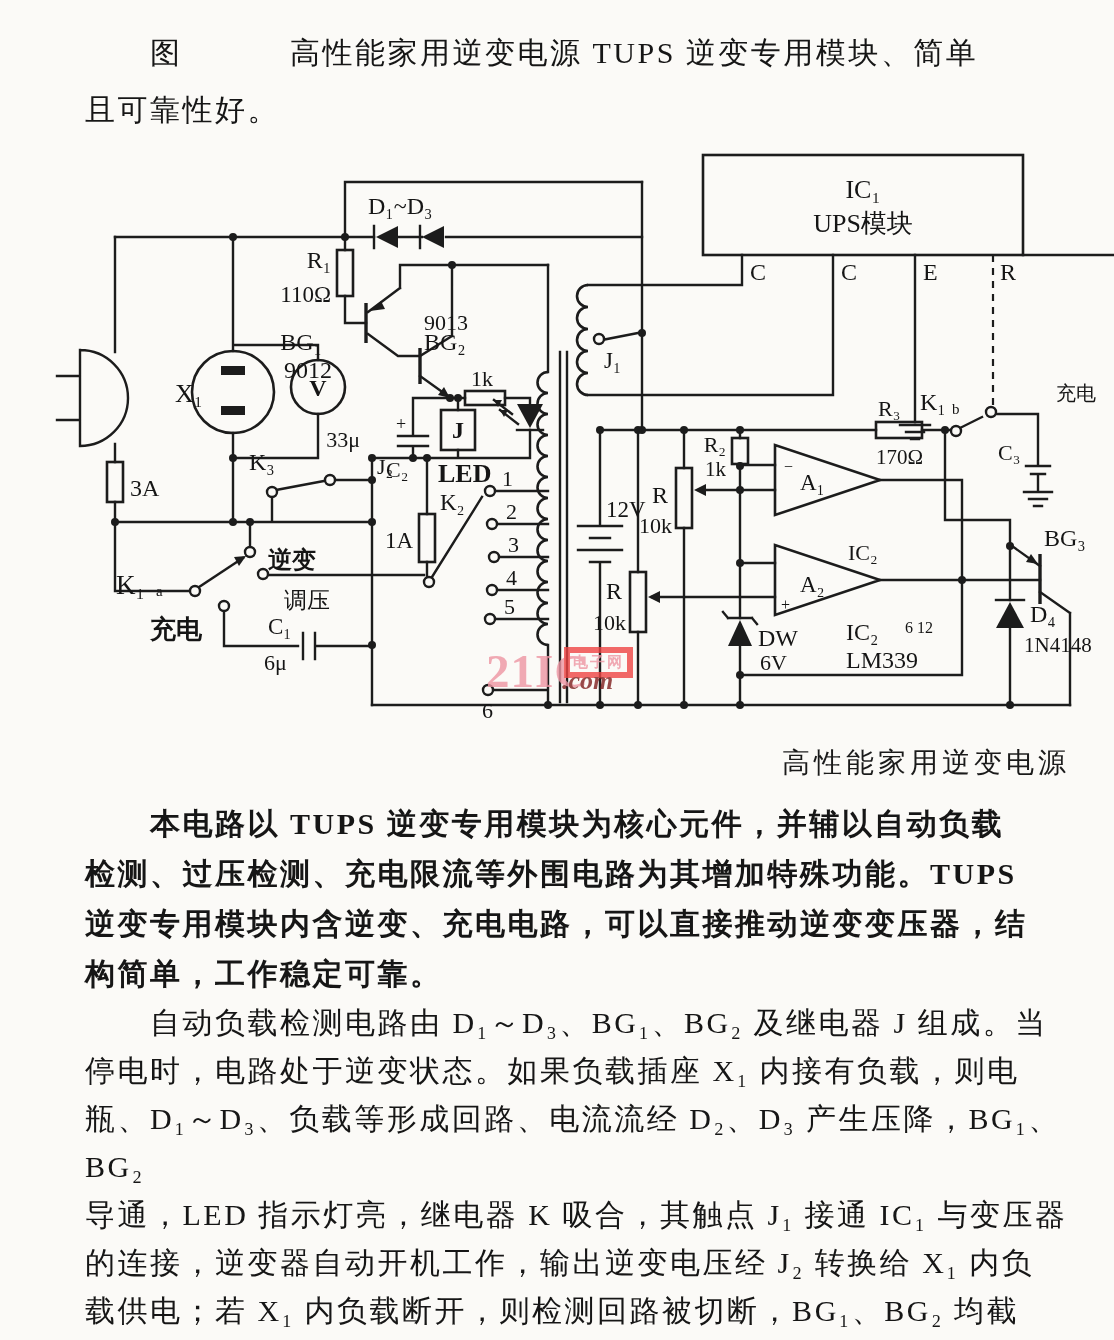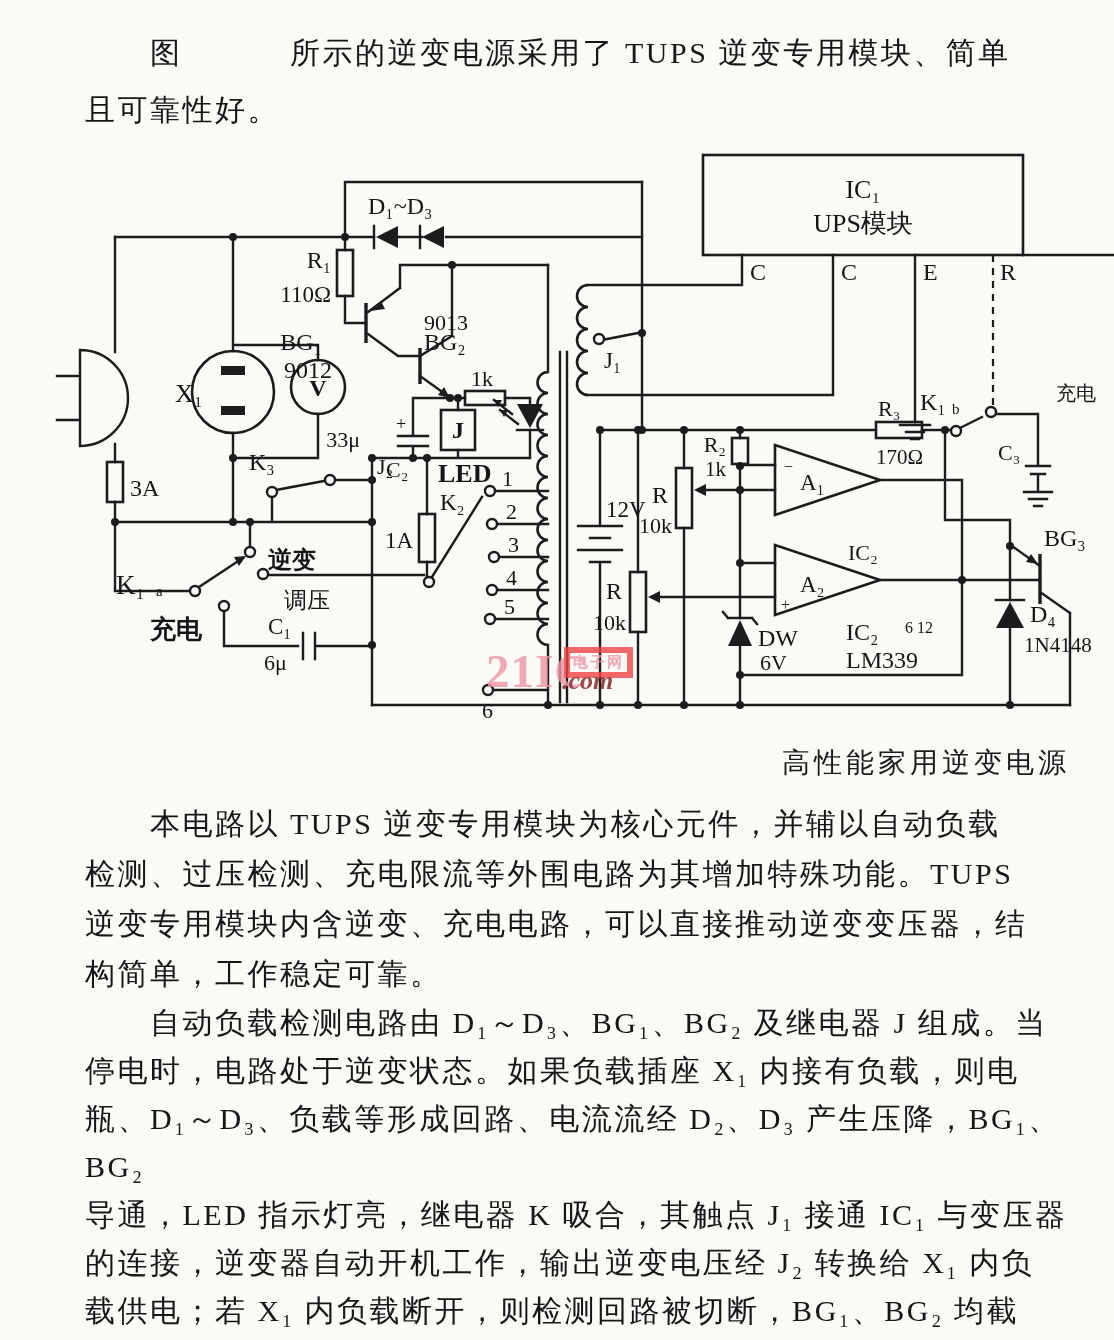--- a/index.html
+++ b/index.html
@@ -12,21 +12,21 @@
   .txt{
     position:absolute;left:85px;width:985px;
     font-size:30px;line-height:50px;letter-spacing:2.5px;
     white-space:pre-line;text-align:left;color:#161616;
   }
   .intro{top:24px;line-height:57px;}
   .caption{
     position:absolute;left:85px;top:744px;width:985px;
     text-align:right;font-size:28px;letter-spacing:4px;color:#1a1a1a;
   }
-  .p1{top:799px;}
+  .p1{top:799px;font-weight:bold;}
   .p2{top:999px;line-height:48px;}
   svg text{
     font-family:"Liberation Serif","DejaVu Serif",serif;
     fill:#151515;
   }
   .w{stroke:#1c1c1c;stroke-width:2.4;fill:none;stroke-linecap:square;}
   .wthick{stroke:#1c1c1c;stroke-width:3.4;fill:none;}
   .wd{stroke:#1c1c1c;stroke-width:2.2;fill:none;stroke-dasharray:7 6;}
   .comp{stroke:#1c1c1c;stroke-width:2.6;fill:none;}
   .fillb{fill:#1c1c1c;stroke:none;}
@@ -46,21 +46,21 @@
     font-size:15px;font-weight:bold;padding:0 3px;letter-spacing:2px;
   }
   .wm-com{
     position:absolute;left:76px;top:24px;
     font-size:26px;font-weight:bold;font-style:italic;color:#7f1d1d;
   }
 </style>
 </head>
 <body>
 
-<div class="txt intro">　　图　　　 所示的逆变电源采用了 TUPS 逆变专用模块、简单
+<div class="txt intro">　　图　　　 高性能家用逆变电源 TUPS 逆变专用模块、简单
 且可靠性好。</div>
 
 <svg style="position:absolute;left:0;top:150px;z-index:1;" width="1114" height="575" viewBox="0 150 1114 575" xmlns="http://www.w3.org/2000/svg">
 
   <g>
 
     <path class="w" d="M57,376 H80 M57,420 H80 M80,350 V446 M80,350 A48,48 0 0 1 80,446
                        M115,352 V237 M115,444 V462 M115,502 V591 M115,591 H188"></path>
 
     <path class="w" d="M115,237 H374 M398,237 H422 M446,237 H642 M345,182 H642 M345,237 V182

